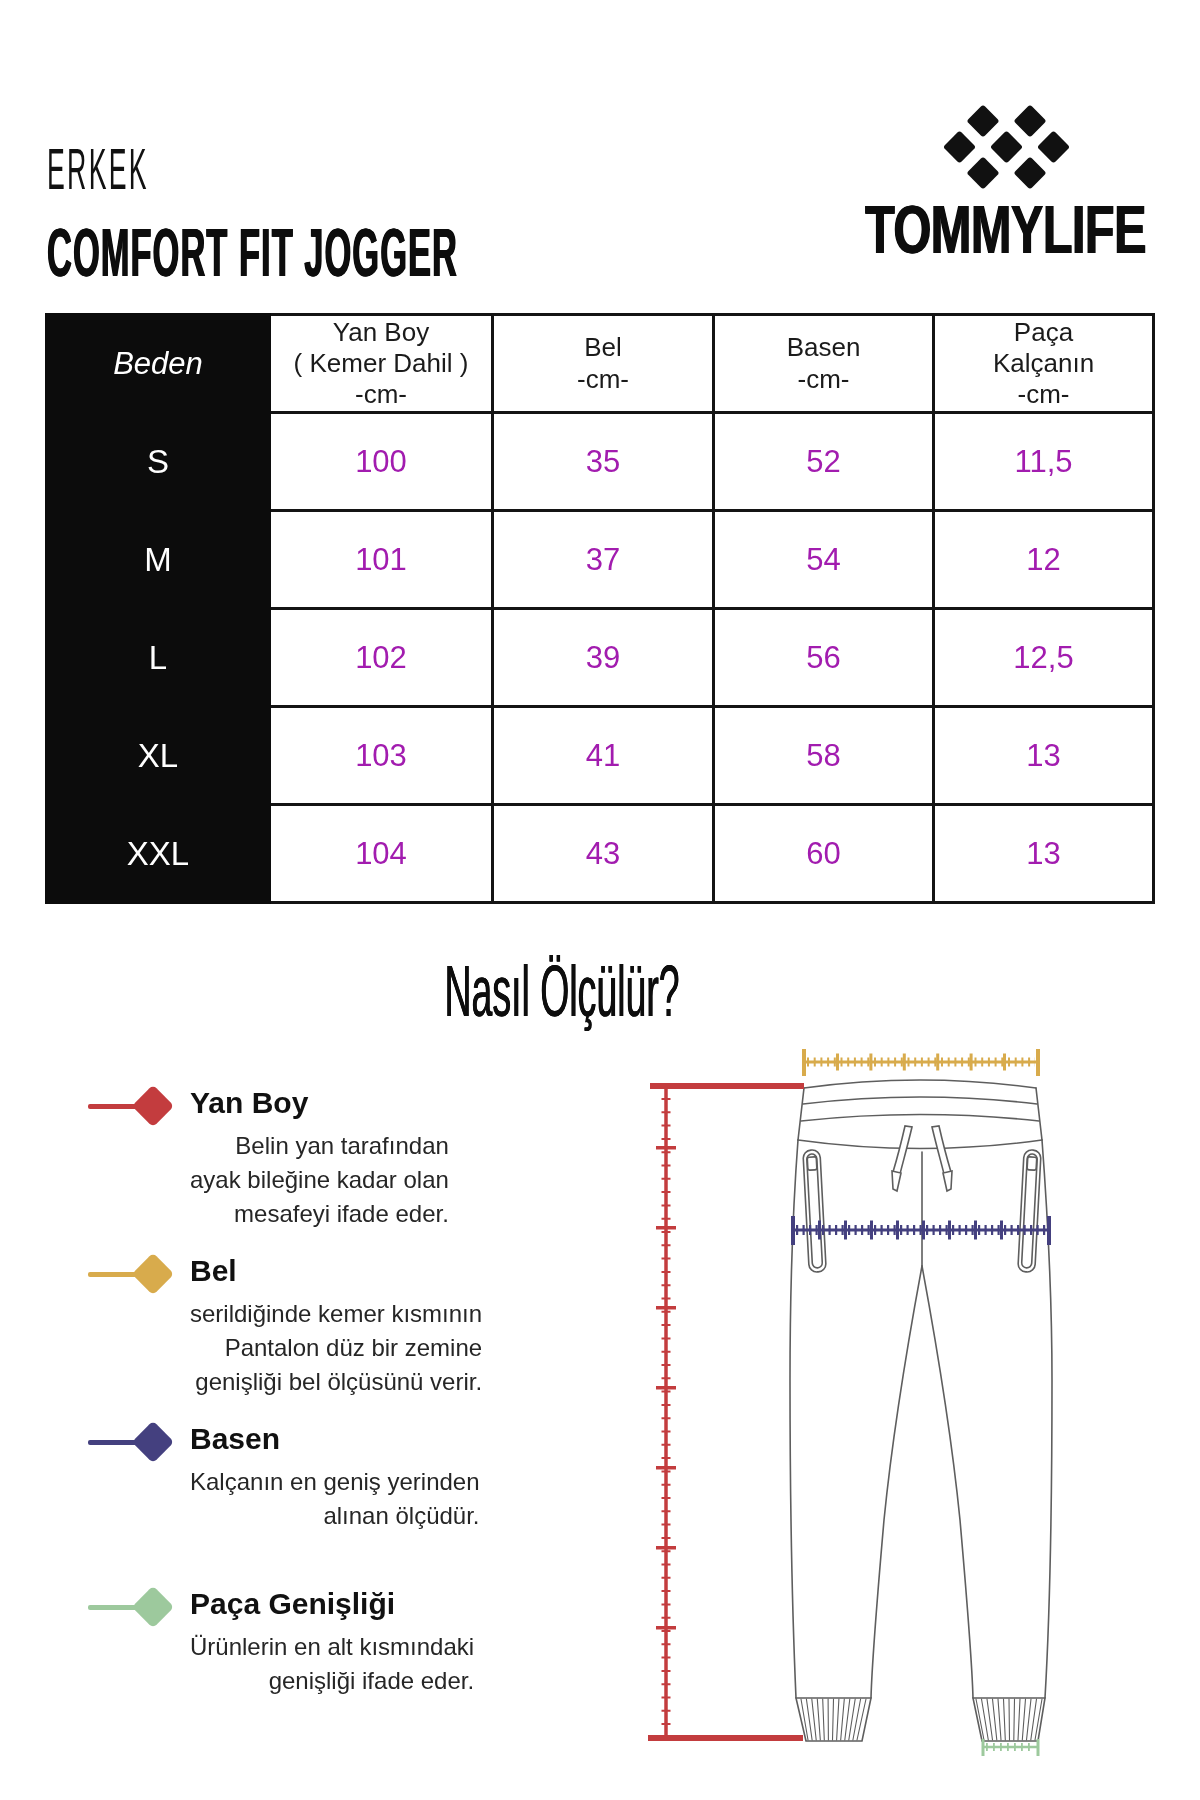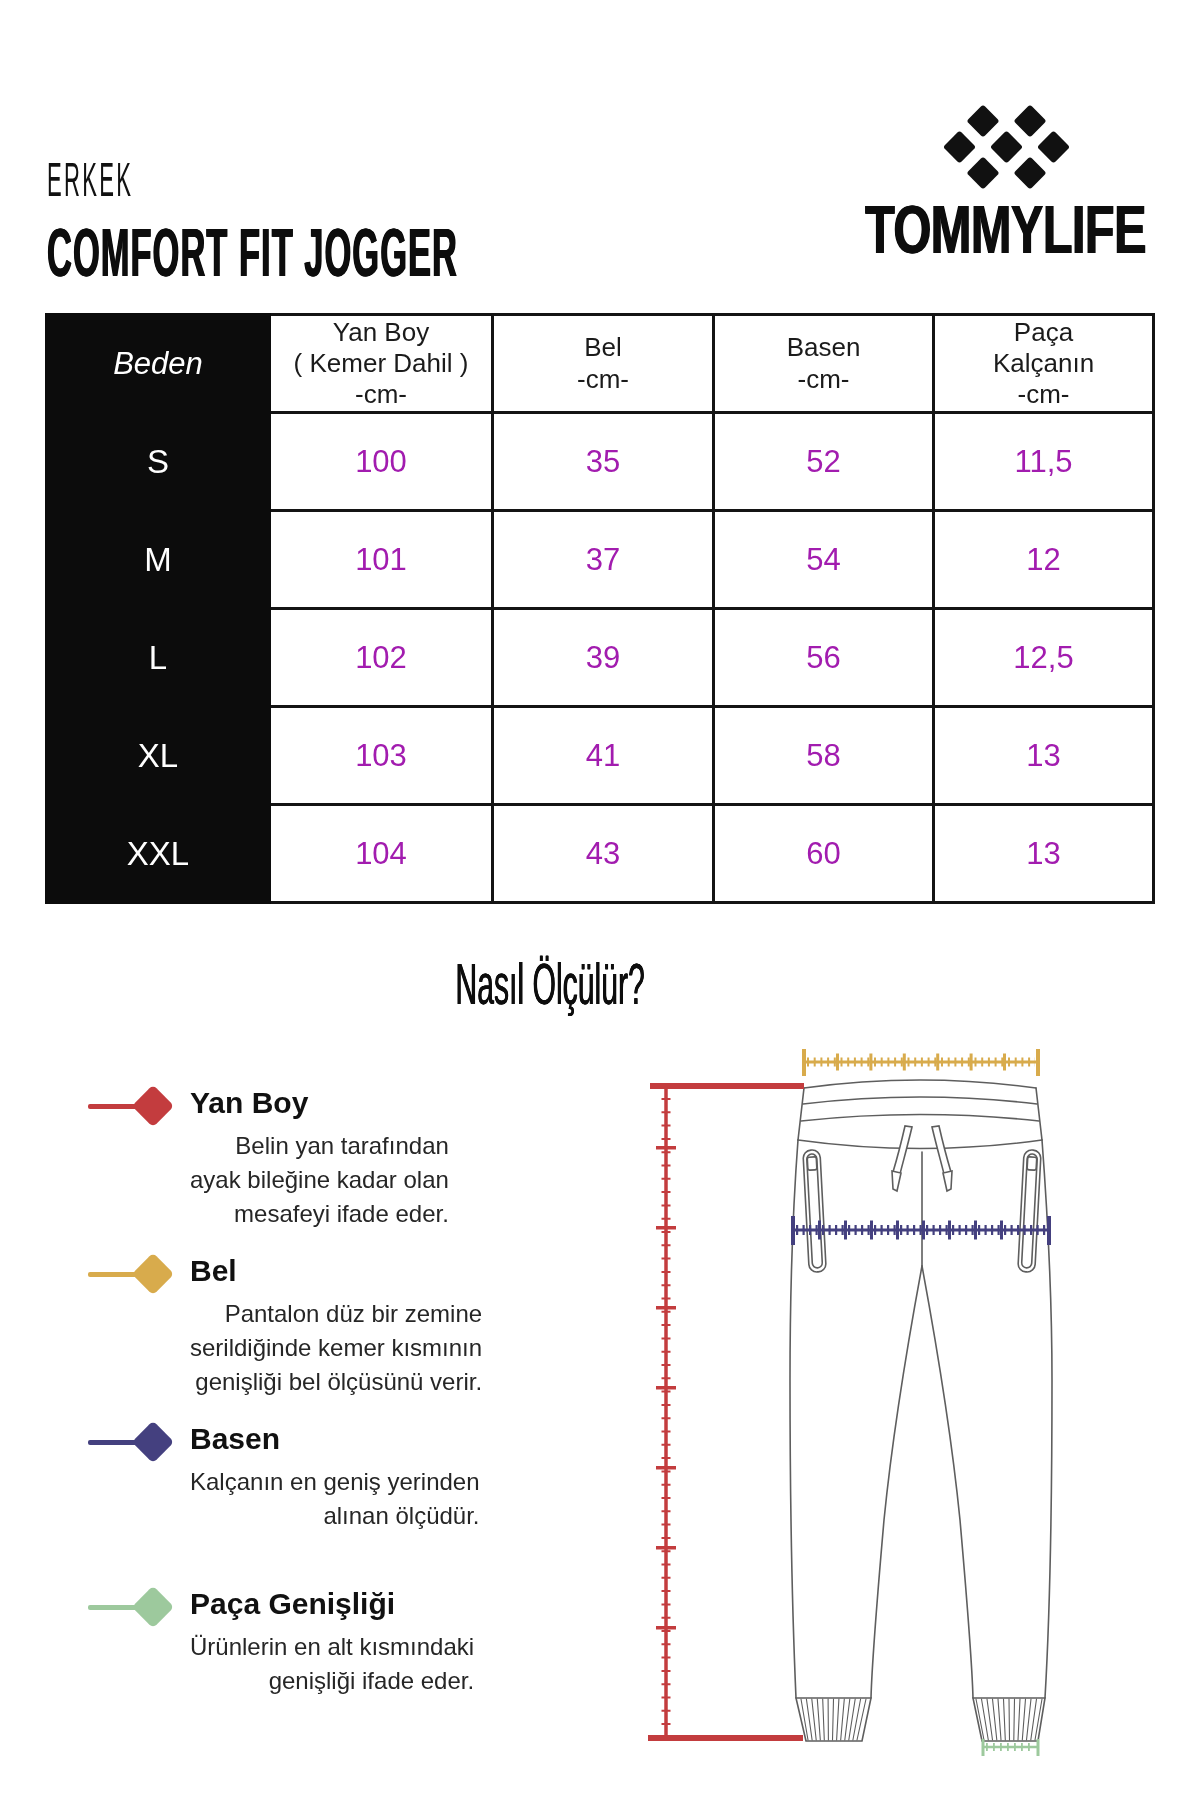--- a/index.html
+++ b/index.html
@@ -1,39 +1,39 @@
 <!DOCTYPE html>
 <html><head>
 <meta charset="utf-8">
 <style>
   html,body{margin:0;padding:0;background:#fff;}
   #page{position:relative;width:1200px;height:1800px;background:#fff;overflow:hidden;
         font-family:"Liberation Sans","DejaVu Sans",sans-serif;color:#1b1b1b;}
   .cond{display:inline-block;transform-origin:0 50%;white-space:nowrap;}
 
   
-  .t-category{position:absolute;left:47px;top:156px;font-size:48px;line-height:1;font-weight:400;letter-spacing:5px;color:#111;}
+  .t-category{position:absolute;left:47px;top:140px;font-size:58px;line-height:1;font-weight:400;letter-spacing:5px;color:#111;}
   .t-category .cond{transform:scaleX(0.46);}
   .t-product{position:absolute;left:47px;top:218px;font-size:69px;line-height:1;font-weight:700;letter-spacing:2px;color:#0d0d0d;}
   .t-product .cond{transform:scaleX(0.5);text-shadow:1px 0 currentColor,-1px 0 currentColor;}
   .t-brand{position:absolute;left:865px;top:195px;font-size:68px;line-height:1;font-weight:700;letter-spacing:-1px;color:#0d0d0d;}
   .t-brand .cond{transform:scaleX(0.72);text-shadow:0.8px 0 currentColor,-0.8px 0 currentColor;}
   .logo-svg{position:absolute;left:939px;top:95px;}
 
   
   table.size-table{position:absolute;left:45px;top:313px;border-collapse:collapse;table-layout:fixed;}
   .size-table th,.size-table td{border:3px solid #141414;text-align:center;vertical-align:middle;height:95px;padding:0;}
   .size-table th{font-weight:400;font-size:26px;line-height:1.2;color:#1b1b1b;}
   .size-table td{font-size:31px;color:#a21caf;}
   .size-table .dark{background:#0c0c0c;color:#fff;border-color:#0c0c0c;}
   .size-table th.dark{font-size:31px;font-style:italic;}
   .size-table td.dark{font-size:33px;}
 
   
-  .htm-title{position:absolute;left:0;top:955px;width:1100px;text-align:center;font-size:58px;line-height:1;font-weight:400;color:#0d0d0d;}
+  .htm-title{position:absolute;left:12px;top:955px;width:1100px;text-align:center;font-size:72px;line-height:1;font-weight:400;color:#0d0d0d;}
   .htm-title .cond{transform-origin:50% 50%;transform:scaleX(0.52);text-shadow:0.6px 0 currentColor,-0.6px 0 currentColor;}
 
   .legend-item{position:absolute;left:85px;width:430px;}
   .lg-line{position:absolute;left:3px;top:19px;width:58px;height:5px;border-radius:2px;}
   .lg-diamond{position:absolute;left:53px;top:6px;width:30px;height:30px;border-radius:5px;transform:rotate(45deg);}
   .lg-title{position:absolute;left:105px;top:-2px;font-size:30px;font-weight:700;color:#111;line-height:1.3;}
   .lg-desc{position:absolute;left:105px;top:44px;font-size:24px;line-height:34px;color:#262626;text-align:right;}
 
   .diagram{position:absolute;left:560px;top:940px;}
 </style>
@@ -147,22 +147,22 @@
       <div>ayak bileğine kadar olan</div>
       <div>mesafeyi ifade eder.</div>
     </div>
   </div>
 
   <div class="legend-item" style="top:1253px">
     <span class="lg-line" style="background-color: rgb(216, 171, 76);"></span>
     <span class="lg-diamond" style="background-color: rgb(216, 171, 76);"></span>
     <div class="lg-title">Bel</div>
     <div class="lg-desc">
+      <div>serildiğinde kemer kısmının</div>
       <div>Pantalon düz bir zemine</div>
-      <div>serildiğinde kemer kısmının</div>
       <div>genişliği bel ölçüsünü verir.</div>
     </div>
   </div>
 
   <div class="legend-item" style="top:1421px">
     <span class="lg-line" style="background-color: rgb(68, 64, 127);"></span>
     <span class="lg-diamond" style="background-color: rgb(68, 64, 127);"></span>
     <div class="lg-title">Basen</div>
     <div class="lg-desc">
       <div>Kalçanın en geniş yerinden</div>

